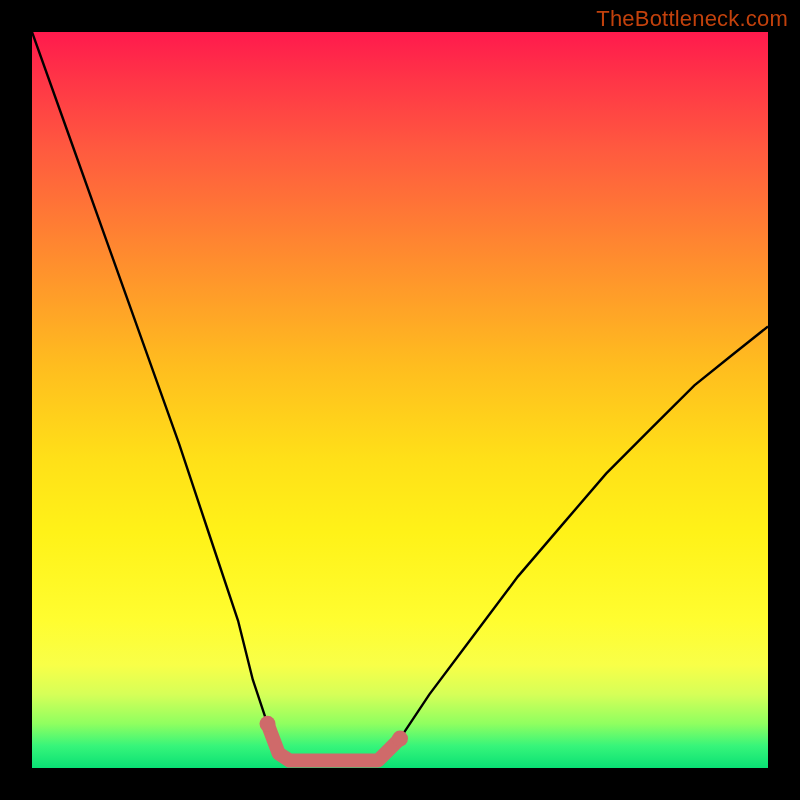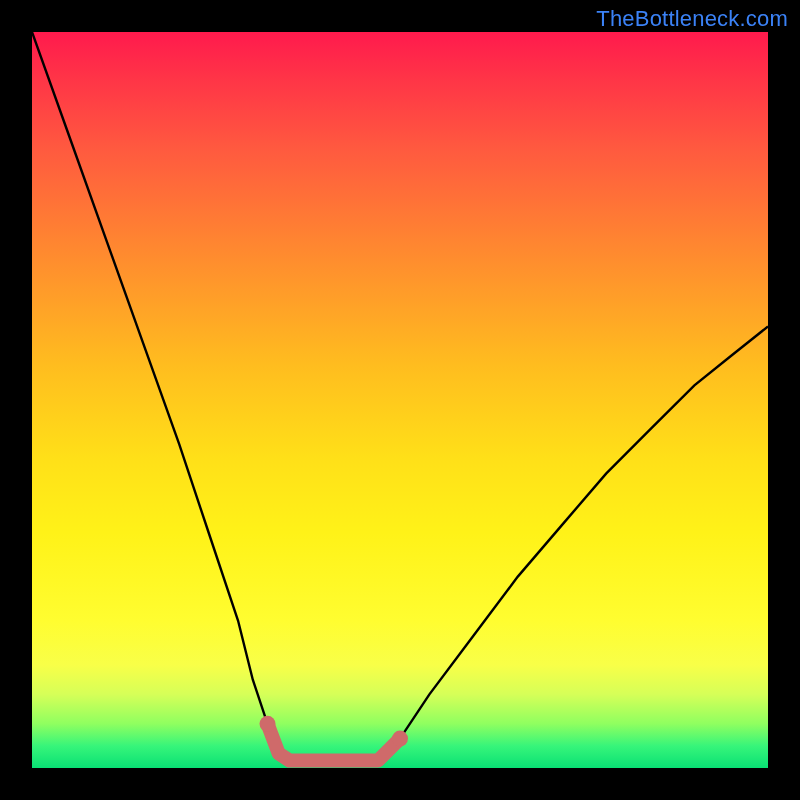--- a/index.html
+++ b/index.html
@@ -54,21 +54,21 @@
     position: absolute;
     left: 0;
     top: 0;
     width: 736px;
     height: 736px;
   }
   .watermark {
     position: absolute;
     top: 6px;
     right: 12px;
-    color: #3b82f6;
+    color: #c2410c;
     font-size: 22px;
     letter-spacing: 0.2px;
     font-weight: 500;
     user-select: none;
   }
 </style>
 </head>
 <body>
 
 <div class="frame">

